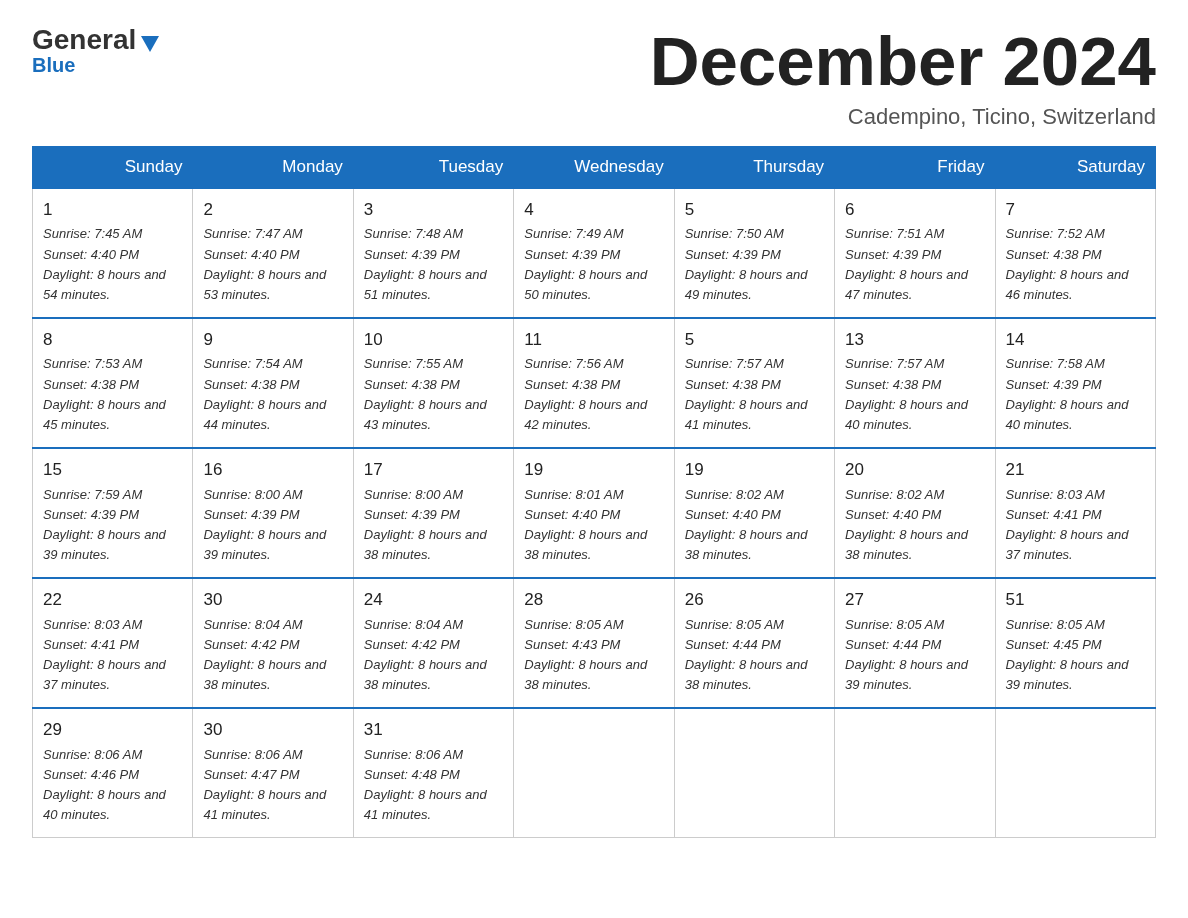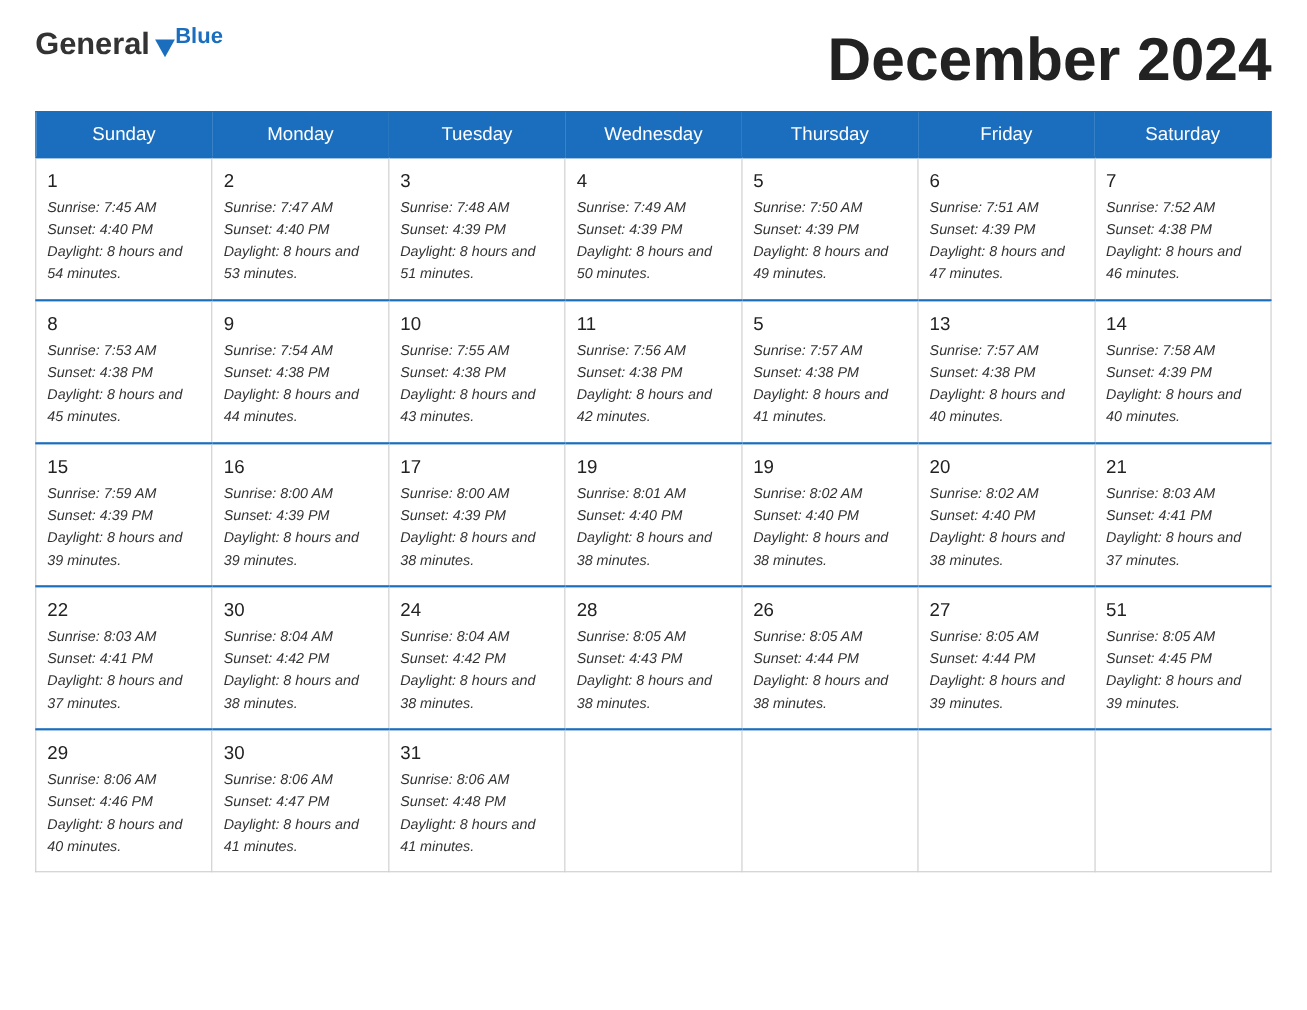--- a/index.html
+++ b/index.html
@@ -11,49 +11,49 @@
       min-height: 918px;
     }
     .header {
       display: flex;
       justify-content: space-between;
       align-items: flex-start;
       margin-bottom: 16px;
     }
     .logo {
       display: flex;
-      flex-direction: row;
+      flex-direction: column;
       align-items: flex-start;
     }
     .title-block {
       text-align: right;
     }
     .month-title {
-      font-size: 55px;
+      font-size: 69px;
       font-weight: bold;
       color: #222;
       line-height: 1.1;
     }
     .location-title {
       font-size: 22px;
       color: #555;
       margin-top: 4px;
     }
     .calendar {
       width: 100%;
       border-collapse: collapse;
       table-layout: fixed;
     }
     .calendar th {
       background-color: #1a6ebd;
       color: #fff;
       font-size: 17px;
       font-weight: normal;
       padding: 10px 10px;
-      text-align: center;
+      text-align: right;
       border: 1px solid #1a6ebd;
     }
     .calendar td {
       vertical-align: top;
       padding: 8px 10px 12px 10px;
       border: 1px solid #ccc;
       border-top: 2px solid #1a6ebd;
       font-size: 13px;
       color: #333;
       line-height: 1.5;
@@ -88,20 +88,21 @@
 <div class="header">
   <div class="logo">
     <div class="logo-top">
       <span style="font-size:28px;font-weight:bold;color:#333;">General</span>
       <span style="display:inline-block;width:0;height:0;border-left:9px solid transparent;border-right:9px solid transparent;border-top:16px solid #1a6ebd;margin-left:5px;position:relative;top:4px;"></span>
     </div>
     <span style="font-size:20px;font-weight:bold;color:#1a6ebd;margin-top:-2px;">Blue</span>
   </div>
   <div class="title-block">
     <div class="month-title">December 2024</div>
+    <div class="location-title">Cadempino, Ticino, Switzerland</div>
   </div>
 </div>
 
 <table class="calendar">
   <thead>
     <tr>
     <th>Sunday</th>
         <th>Monday</th>
         <th>Tuesday</th>
         <th>Wednesday</th>

